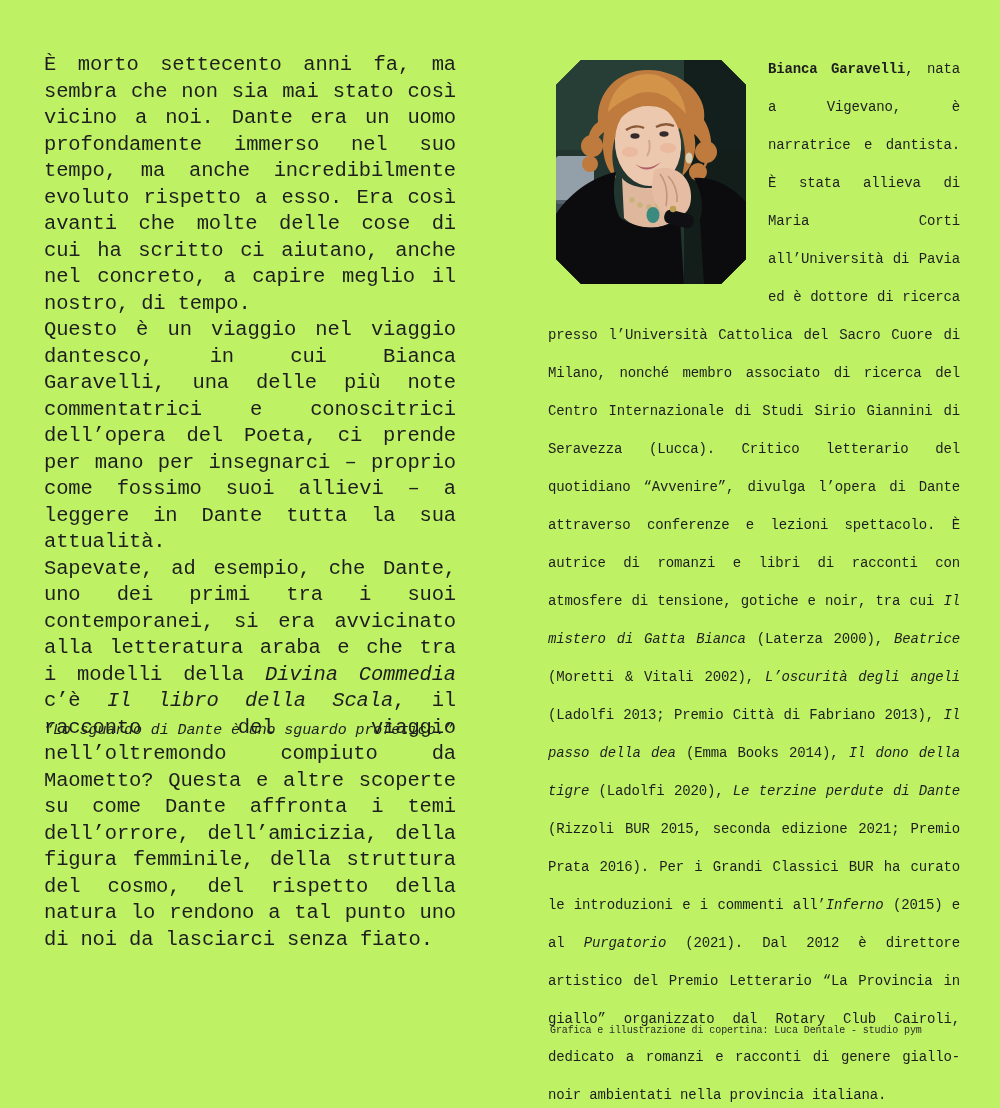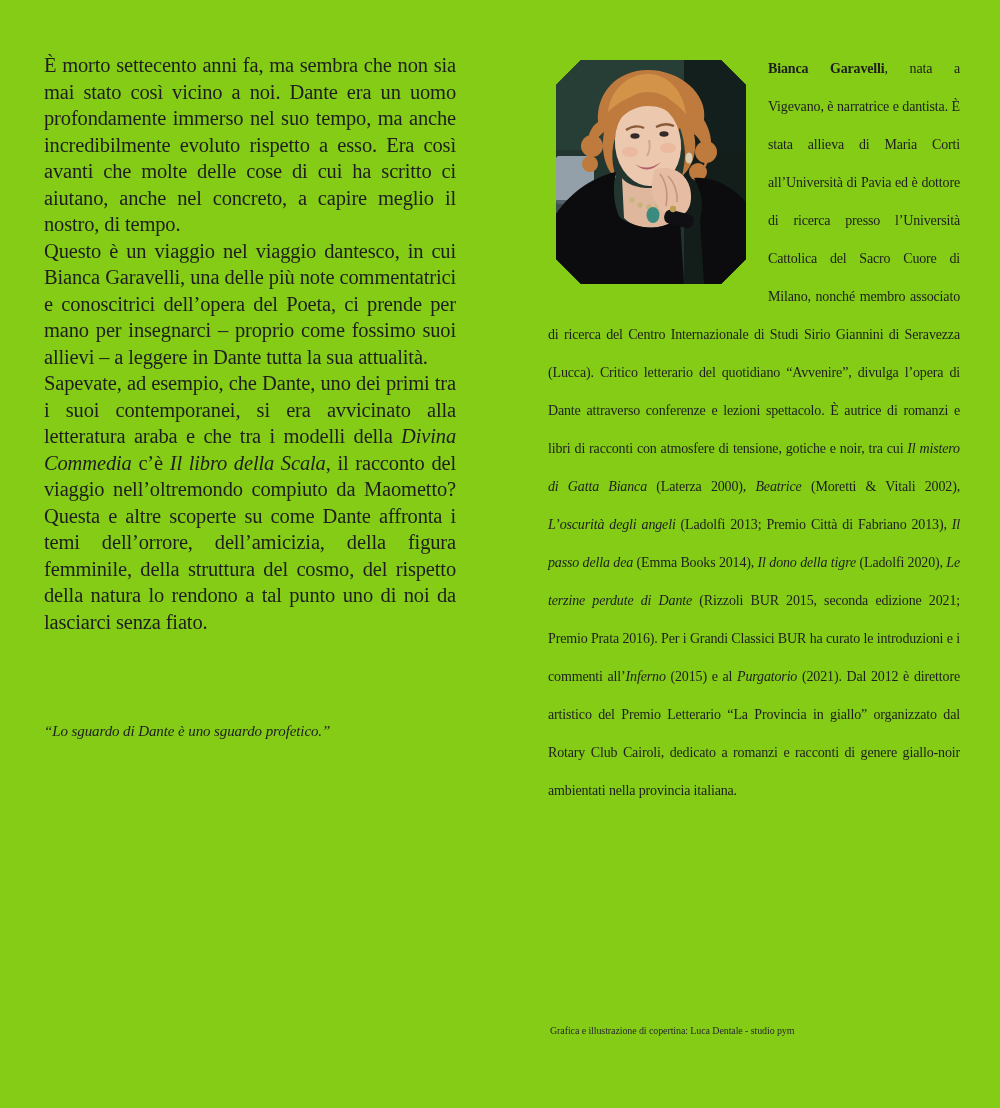--- a/index.html
+++ b/index.html
@@ -1,18 +1,18 @@
 <!DOCTYPE html>
 <html lang="it"><head>
 <meta charset="utf-8">
 <style>
   html,body{margin:0;padding:0;background:#ffffff;}
   .page{
-    position:relative;width:1000px;height:1108px;background:#84cc16;
-    color:#1e1e1e;font-family:Liberation Serif, serif;
+    position:relative;width:1000px;height:1108px;background:#bef264;
+    color:#1e1e1e;font-family:Liberation Mono, monospace;
     overflow:hidden;
   }
   .flap-left{position:absolute;left:44px;top:52px;width:412px;}
   .flap-left p{
     margin:0;font-size:20.5px;line-height:26.5px;text-align:justify;
     letter-spacing:-0.15px;
   }
   .quote{
     position:absolute;left:44px;top:718px;width:424px;
     font-style:italic;font-size:15px;line-height:26px;letter-spacing:-0.1px;

